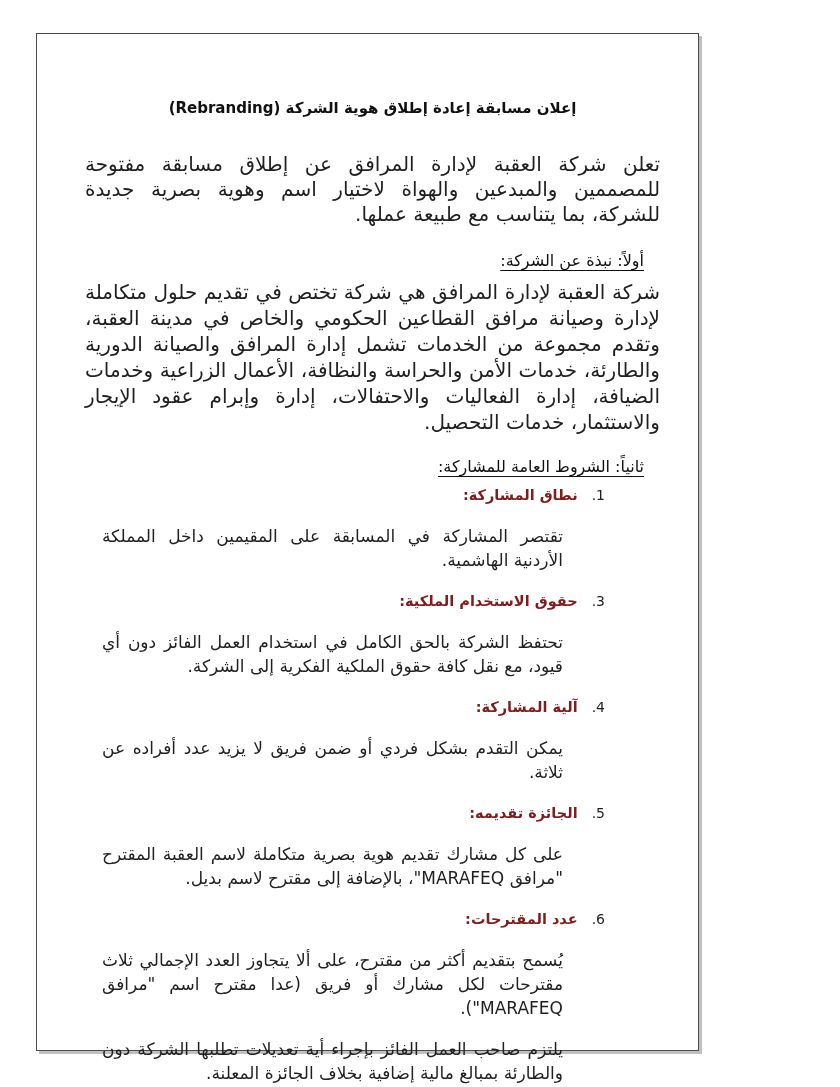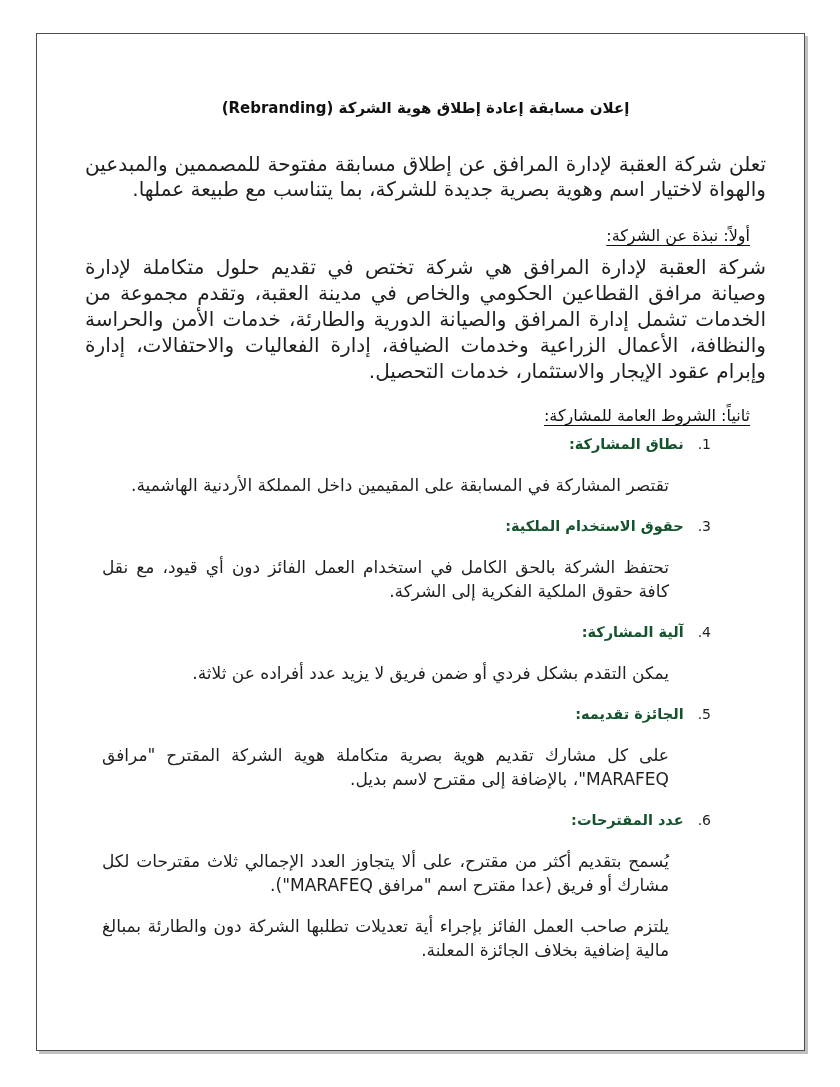--- a/index.html
+++ b/index.html
@@ -15,21 +15,21 @@
     position: relative;
     width: 840px;
     height: 1087px;
     background: #ffffff;
     overflow: hidden;
   }
   .frame {
     position: absolute;
     left: 36px;
     top: 33px;
-    width: 769px;
+    width: 663px;
     height: 1018px;
     border: 1.5px solid #4d4d4d;
     box-shadow: 3px 3px 0 0 #c0c0c0;
     box-sizing: border-box;
     padding: 62px 38px 40px 48px;
     direction: rtl;
     background: #ffffff;
   }
   .doc-title {
     margin: 0 0 32px 0;
@@ -74,21 +74,21 @@
   }
   .item-num {
     display: inline-block;
     font-weight: normal;
     font-size: 14px;
     color: #1f1f1f;
     margin-left: 14px;
   }
   .item-title {
     font-weight: bold;
-    color: #14532d;
+    color: #7f1d1d;
   }
   .item-body {
     margin: 17px;
     padding-right: 80px;
     font-size: 17px;
     line-height: 24px;
     text-align: justify;
     text-justify: inter-word;
   }
 </style>
@@ -128,21 +128,21 @@
         <div class="item-head">
           <span class="item-num">4.</span><span class="item-title">آلية المشاركة:</span>
         </div>
         <p class="item-body">يمكن التقدم بشكل فردي أو ضمن فريق لا يزيد عدد أفراده عن ثلاثة.</p>
       </div>
 
       <div class="item">
         <div class="item-head">
           <span class="item-num">5.</span><span class="item-title">الجائزة تقديمه:</span>
         </div>
-        <p class="item-body">على كل مشارك تقديم هوية بصرية متكاملة هوية الشركة المقترح "مرافق MARAFEQ"، بالإضافة إلى مقترح لاسم بديل.</p>
+        <p class="item-body">على كل مشارك تقديم هوية بصرية متكاملة لاسم العقبة المقترح "مرافق MARAFEQ"، بالإضافة إلى مقترح لاسم بديل.</p>
       </div>
 
       <div class="item">
         <div class="item-head">
           <span class="item-num">6.</span><span class="item-title">عدد المقترحات:</span>
         </div>
         <p class="item-body">يُسمح بتقديم أكثر من مقترح، على ألا يتجاوز العدد الإجمالي ثلاث مقترحات لكل مشارك أو فريق (عدا مقترح اسم "مرافق MARAFEQ").</p>
       </div>
 
       <div class="item">

